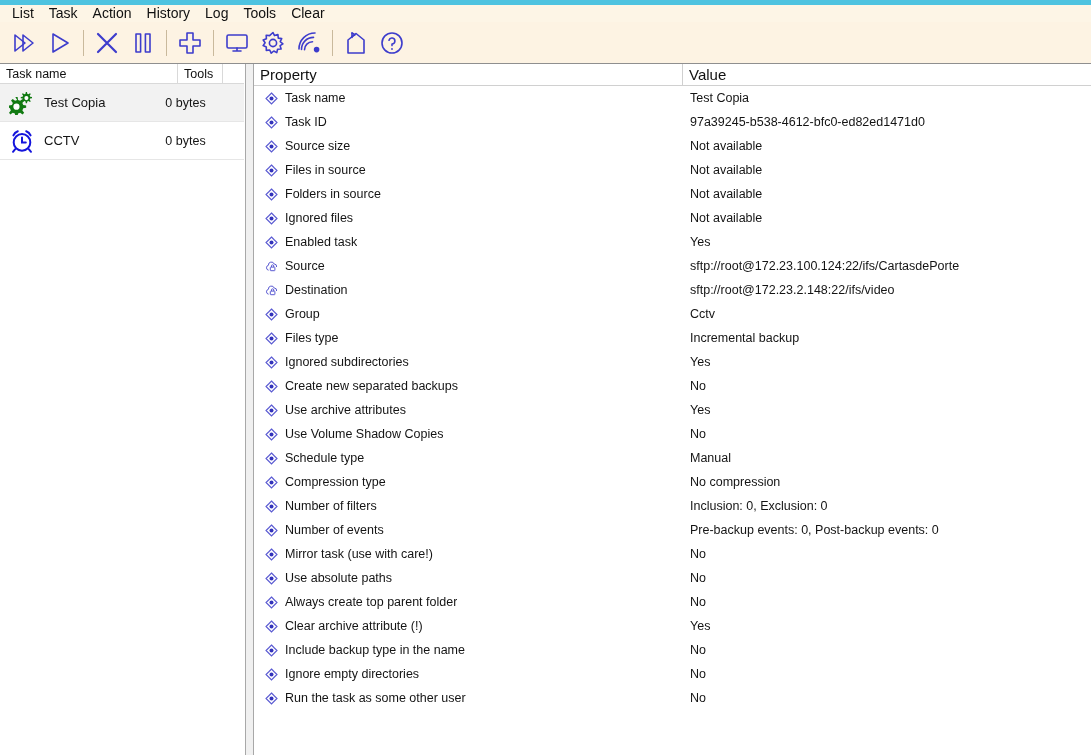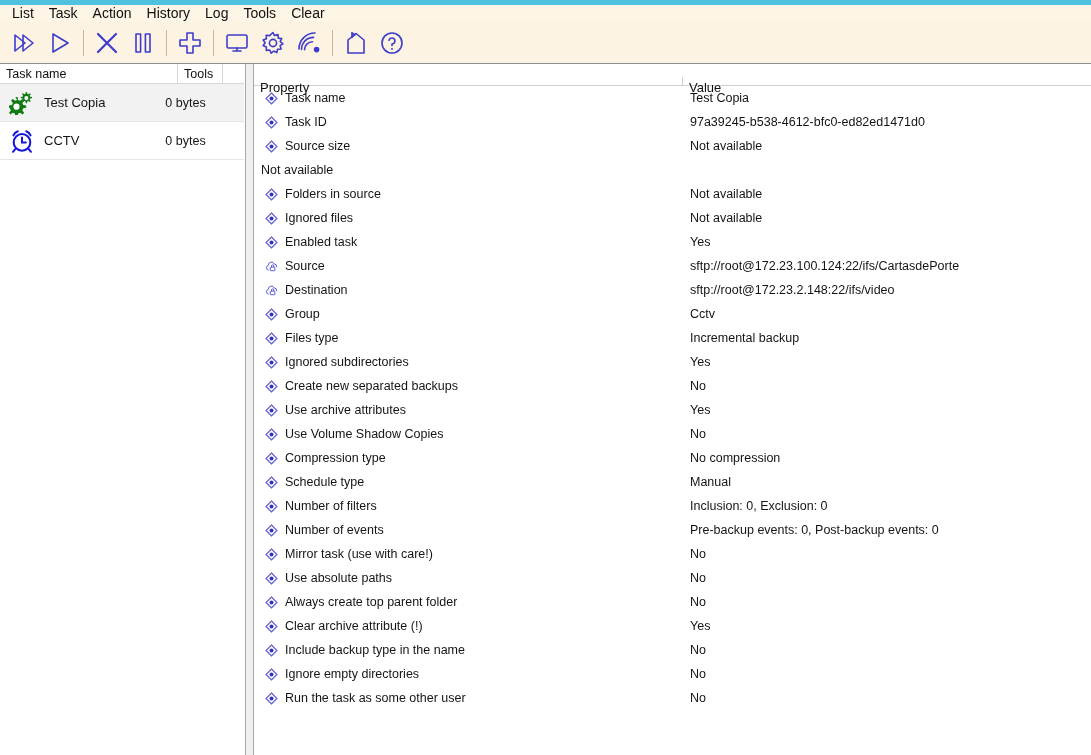--- a/index.html
+++ b/index.html
@@ -165,28 +165,27 @@
     flex-direction: column;
     overflow: hidden;
   }
   .pg-header {
     display: flex;
     height: 22px;
     border-bottom: 1px solid #d0d0d0;
     box-sizing: border-box;
   }
   .pg-col {
-    font-size: 13px;
+    font-size: 15px;
     color: #101010;
     padding: 3px 0 0 6px;
     box-sizing: border-box;
     line-height: 16px;
     white-space: nowrap;
     cursor: default;
-    margin-top: 13px;
   }
   .pg-col.h-prop {
     width: 429px;
     flex: 0 0 429px;
     border-right: 1px solid #d0d0d0;
   }
   .pg-col.h-val { flex: 1 1 auto; }
 
   .pg-body { flex: 1 1 auto; }
   .prop-row {
@@ -409,20 +408,29 @@
               <svg width="13" height="13" viewBox="0 0 13 13" fill="none" stroke="#5a5ad2" stroke-width="1.1">
                 <path d="M6.5 1 L9.4 4 L12 6.5 L9.4 9 L6.5 12 L3.6 9 L1 6.5 L3.6 4 Z"></path>
                 <circle cx="6.5" cy="6.5" r="2" fill="#3333bb" stroke="none"></circle>
               </svg>
             </span>
             <span class="prop-label">Source size</span>
           </div>
           <div class="prop-value">Not available</div>
         </div>
         <div class="prop-row">
+          <div class="prop-label-cell">
+            <span class="prop-icon">
+              <svg width="13" height="13" viewBox="0 0 13 13" fill="none" stroke="#5a5ad2" stroke-width="1.1">
+                <path d="M6.5 1 L9.4 4 L12 6.5 L9.4 9 L6.5 12 L3.6 9 L1 6.5 L3.6 4 Z"></path>
+                <circle cx="6.5" cy="6.5" r="2" fill="#3333bb" stroke="none"></circle>
+              </svg>
+            </span>
+            <span class="prop-label">Files in source</span>
+          </div>
           <div class="prop-value">Not available</div>
         </div>
         <div class="prop-row">
           <div class="prop-label-cell">
             <span class="prop-icon">
               <svg width="13" height="13" viewBox="0 0 13 13" fill="none" stroke="#5a5ad2" stroke-width="1.1">
                 <path d="M6.5 1 L9.4 4 L12 6.5 L9.4 9 L6.5 12 L3.6 9 L1 6.5 L3.6 4 Z"></path>
                 <circle cx="6.5" cy="6.5" r="2" fill="#3333bb" stroke="none"></circle>
               </svg>
             </span>
@@ -553,35 +561,35 @@
           <div class="prop-value">No</div>
         </div>
         <div class="prop-row">
           <div class="prop-label-cell">
             <span class="prop-icon">
               <svg width="13" height="13" viewBox="0 0 13 13" fill="none" stroke="#5a5ad2" stroke-width="1.1">
                 <path d="M6.5 1 L9.4 4 L12 6.5 L9.4 9 L6.5 12 L3.6 9 L1 6.5 L3.6 4 Z"></path>
                 <circle cx="6.5" cy="6.5" r="2" fill="#3333bb" stroke="none"></circle>
               </svg>
             </span>
+            <span class="prop-label">Schedule type</span>
+          </div>
+          <div class="prop-value">Manual</div>
+        </div>
+        <div class="prop-row">
+          <div class="prop-label-cell">
+            <span class="prop-icon">
+              <svg width="13" height="13" viewBox="0 0 13 13" fill="none" stroke="#5a5ad2" stroke-width="1.1">
+                <path d="M6.5 1 L9.4 4 L12 6.5 L9.4 9 L6.5 12 L3.6 9 L1 6.5 L3.6 4 Z"></path>
+                <circle cx="6.5" cy="6.5" r="2" fill="#3333bb" stroke="none"></circle>
+              </svg>
+            </span>
             <span class="prop-label">Compression type</span>
           </div>
           <div class="prop-value">No compression</div>
-        </div>
-        <div class="prop-row">
-          <div class="prop-label-cell">
-            <span class="prop-icon">
-              <svg width="13" height="13" viewBox="0 0 13 13" fill="none" stroke="#5a5ad2" stroke-width="1.1">
-                <path d="M6.5 1 L9.4 4 L12 6.5 L9.4 9 L6.5 12 L3.6 9 L1 6.5 L3.6 4 Z"></path>
-                <circle cx="6.5" cy="6.5" r="2" fill="#3333bb" stroke="none"></circle>
-              </svg>
-            </span>
-            <span class="prop-label">Schedule type</span>
-          </div>
-          <div class="prop-value">Manual</div>
         </div>
         <div class="prop-row">
           <div class="prop-label-cell">
             <span class="prop-icon">
               <svg width="13" height="13" viewBox="0 0 13 13" fill="none" stroke="#5a5ad2" stroke-width="1.1">
                 <path d="M6.5 1 L9.4 4 L12 6.5 L9.4 9 L6.5 12 L3.6 9 L1 6.5 L3.6 4 Z"></path>
                 <circle cx="6.5" cy="6.5" r="2" fill="#3333bb" stroke="none"></circle>
               </svg>
             </span>
             <span class="prop-label">Number of filters</span>

